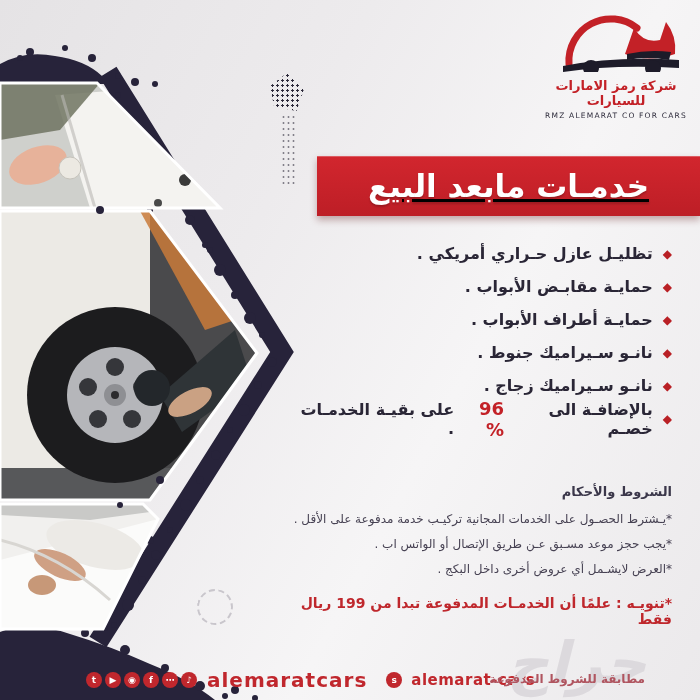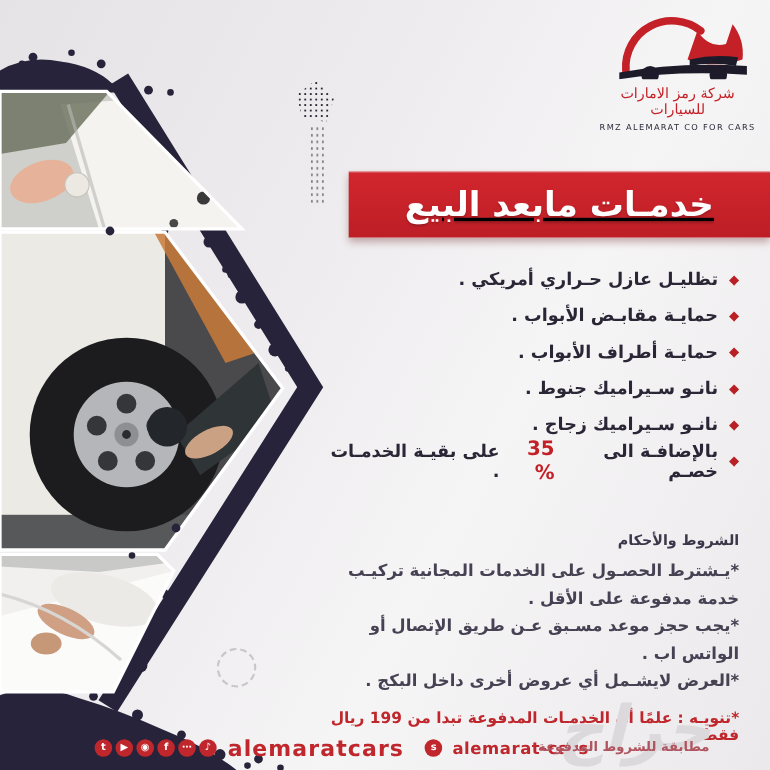--- a/index.html
+++ b/index.html
@@ -4,39 +4,39 @@
 <style>
   html,body{margin:0;padding:0;background:#888;}
   #poster{
     position:relative;width:700px;height:700px;overflow:hidden;
     background:linear-gradient(118deg,#e5e3e5 0%,#edebed 35%,#f6f5f6 62%,#ebe9eb 100%);
     font-family:"DejaVu Sans",sans-serif;
   }
   .abs{position:absolute;}
   
   .logo{left:538px;top:14px;width:156px;text-align:center;}
-  .logo .brand-ar{color:#c32127;font-weight:normal;font-size:13px;direction:rtl;margin-top:2px;}
+  .logo .brand-ar{color:#c32127;font-weight:bold;font-size:13px;direction:rtl;margin-top:2px;}
   .logo .brand-en{color:#2c2a3a;font-size:7.5px;letter-spacing:1.2px;font-weight:normal;margin-top:3px;}
   
   .banner{
     left:317px;top:156px;right:0;height:60px;
     background:linear-gradient(180deg,#d2262e,#bd1e26);
     box-shadow:0 4px 7px rgba(100,25,30,.35), inset 0 1px 0 rgba(255,255,255,.25);
     display:flex;align-items:center;justify-content:center;text-decoration:underline;
   }
   .banner span{color:#fff;font-weight:bold;font-size:31px;direction:rtl;text-shadow:0 2px 2px rgba(0,0,0,.2);}
   
   .services{right:0;top:237px;width:400px;direction:rtl;padding-right:28px;box-sizing:border-box;}
   .svc-item{display:flex;align-items:center;height:33px;color:#2a2636;font-weight:bold;font-size:16px;}
   .svc-item .dm{color:#b92025;font-size:12px;margin-left:10px;line-height:1;}
   .svc-item .hl{color:#c32127;font-size:18px;margin:0 4px;}
   
   .terms{right:0;top:484px;width:420px;direction:rtl;padding-right:28px;box-sizing:border-box;}
   .terms-h{color:#3b374a;font-weight:bold;font-size:13px;margin-bottom:8px;}
-  .terms-line{color:#46425200;color:#474253;font-size:15px;font-weight:700;line-height:25px;}
+  .terms-line{color:#46425200;color:#474253;font-size:12px;font-weight:400;line-height:25px;}
   .notice{margin-top:13px;color:#bf272c;font-weight:bold;font-size:14px;}
   
   .social{left:86px;top:668px;display:flex;align-items:center;gap:3px;}
   .sicon{width:16px;height:16px;border-radius:50%;background:#c0272d;color:#fff;
          display:flex;align-items:center;justify-content:center;font-size:9px;font-weight:bold;line-height:1;}
   .handle{color:#c0272d;font-weight:bold;font-size:20px;letter-spacing:1px;margin:0 6px 0 7px;}
   .handle2{color:#c0272d;font-weight:bold;font-size:15px;letter-spacing:.5px;margin-left:6px;}
   .snap{margin-left:10px;}
   .watermark{right:48px;top:634px;color:#dcd9dd;font-size:58px;font-weight:bold;
              transform:skewX(-14deg);direction:rtl;line-height:1;}
@@ -223,21 +223,21 @@
       <span class="dm">◆</span>
       <span>نانـو سـيراميك جنوط .</span>
     </div>
     <div class="svc-item">
       <span class="dm">◆</span>
       <span>نانـو سـيراميك زجاج .</span>
     </div>
     <div class="svc-item">
       <span class="dm">◆</span>
       <span>بالإضافـة الى خصـم</span>
-      <span class="hl">35 %</span>
+      <span class="hl">96 %</span>
       <span>على بقيـة الخدمـات .</span>
     </div>
   </div>
 
   <div class="abs terms">
     <div class="terms-h">الشروط والأحكام</div>
     <div class="terms-line">*يـشترط الحصـول على الخدمات المجانية تركيـب خدمة مدفوعة على الأقل .</div>
     <div class="terms-line">*يجب حجز موعد مسـبق عـن طريق الإتصال أو الواتس اب .</div>
     <div class="terms-line">*العرض لايشـمل أي عروض أخرى داخل البكج .</div>
     <div class="notice">*تنويـه : علمًا أن الخدمـات المدفوعة تبدا من 199 ريال فقط</div>

